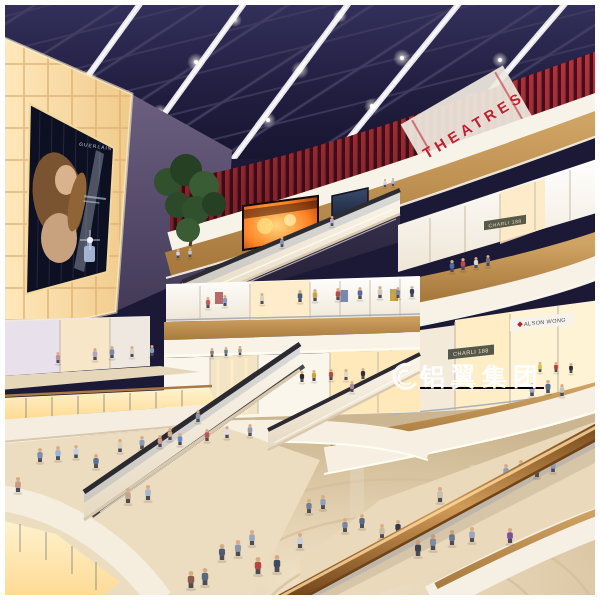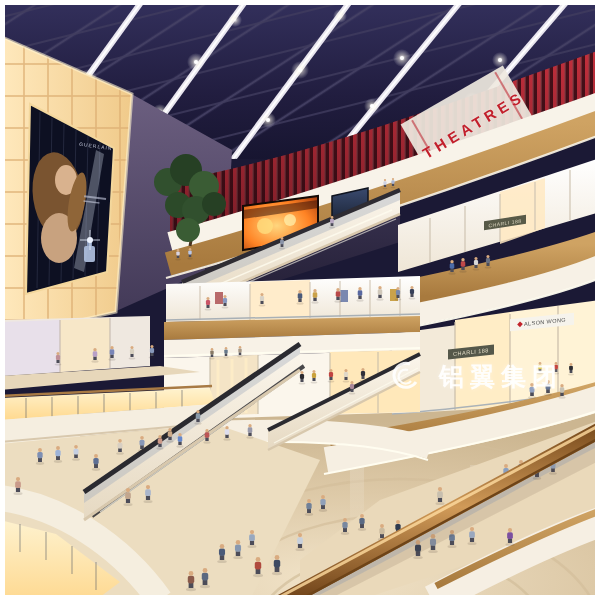--- a/index.html
+++ b/index.html
@@ -14,21 +14,21 @@
   .guerlain{left:79px;top:143px;transform:rotate(8deg);font-size:5px;letter-spacing:1px;
             color:#d0d5e8;opacity:.9;}
   .sign{display:flex;align-items:center;justify-content:center;overflow:hidden;}
   .sign-a{left:484px;top:218px;width:42px;height:9px;background:#585a48;color:#ded8c2;
           font-size:5px;letter-spacing:.5px;transform:skewY(-9deg);}
   .sign-c{left:448px;top:347px;width:46px;height:10px;background:#55584a;color:#e2dcc6;
           font-size:5.5px;letter-spacing:.5px;transform:skewY(-6deg);}
   .sign-b{left:510px;top:316px;width:64px;height:12px;background:#f6f3ec;color:#4a4a4a;
           font-size:5.5px;letter-spacing:.4px;transform:skewY(-6deg);gap:2px;}
   .diamond{width:4px;height:4px;background:#c2232b;transform:rotate(45deg);display:inline-block;}
-  .watermark{left:386px;top:360px;display:flex;align-items:flex-start;gap:19px;z-index:12;}
+  .watermark{left:386px;top:360px;display:flex;align-items:flex-end;gap:0;z-index:12;text-decoration:underline;}
   .watermark .wm-text{font-size:25px;font-weight:bold;letter-spacing:6px;
         color:rgba(255,255,255,.93);text-shadow:0 0 5px rgba(255,255,255,.35);}
 </style>
 </head>
 <body>
 
 <div class="canvas">
 <svg class="scene" width="600" height="600" viewBox="0 0 600 600">
   <defs>
     <linearGradient id="skyG" x1="0" y1="0" x2="0" y2="1">

